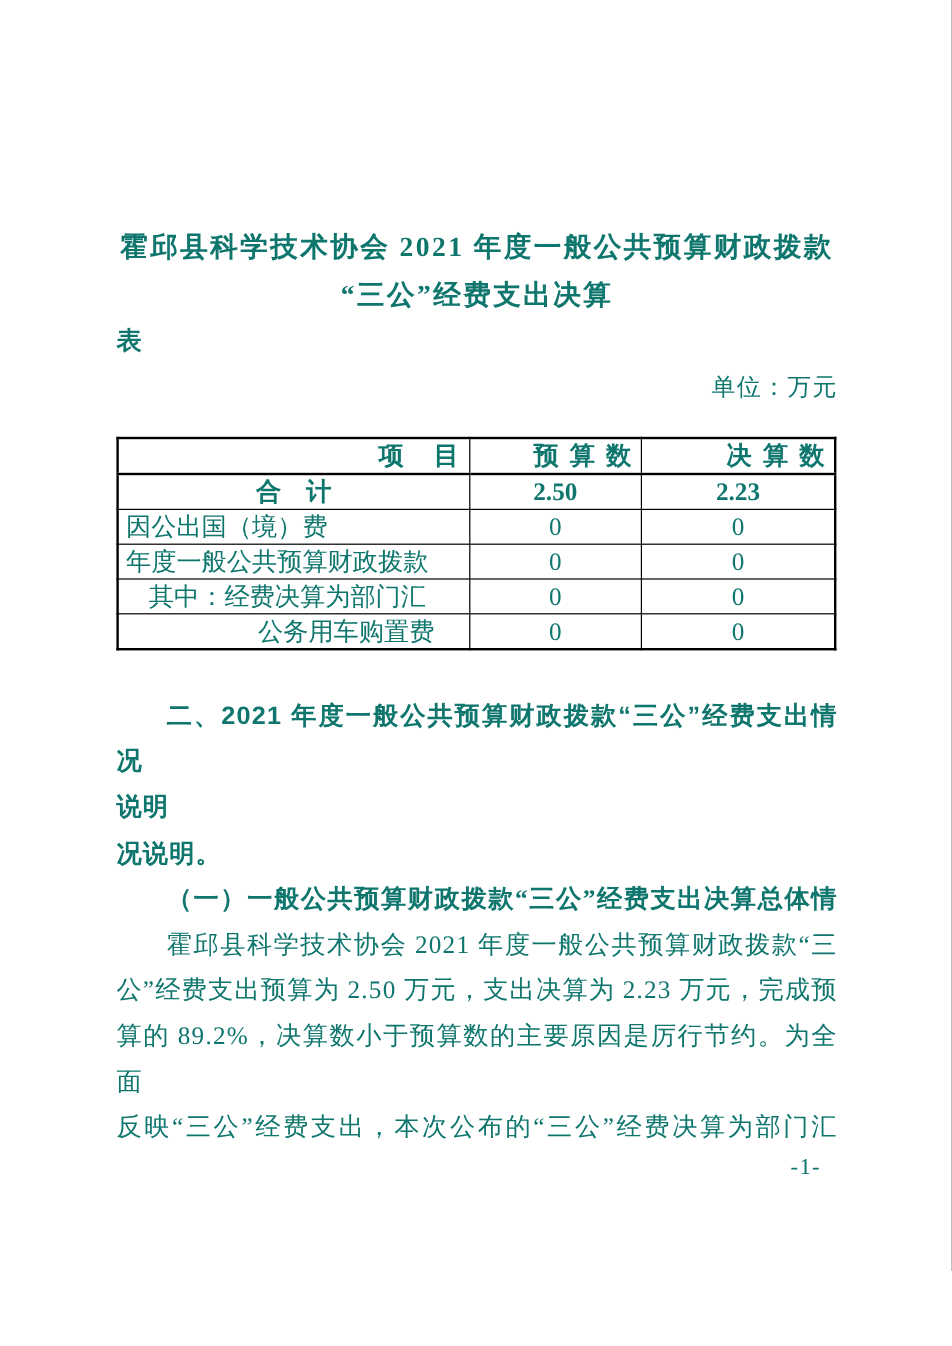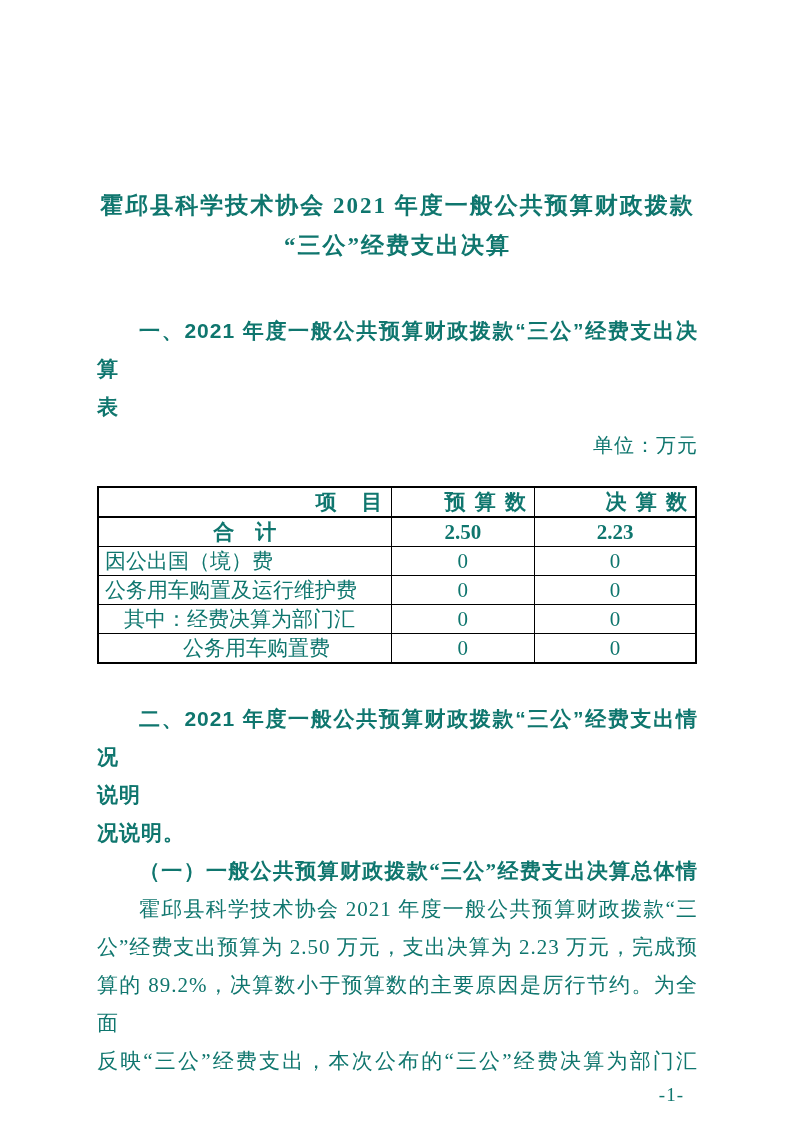--- a/index.html
+++ b/index.html
@@ -72,42 +72,41 @@
     font-weight: bold;
     border-bottom: 2px solid #000;
     text-align: right;
     letter-spacing: 2px;
   }
   table.budget td { text-align: center; }
   table.budget td.label { text-align: left; }
   tr[data-name="table-row-total"] td { font-weight: bold; }
   tr[data-name="table-row-total"] td.label { text-align: center; }
   td.label.ind1 { padding-left: 25px; }
-  td.label.ind2 { padding-left: 84px; }
+  td.label.ind2 { padding-left: 116px; }
   .h2 { margin-top: 36px; }
   .page-number {
     margin-top: 3px;
     text-align: right;
     padding-right: 14px;
     font-size: 19px;
     line-height: 24px;
     letter-spacing: 1px;
   }
 </style>
 </head>
 <body>
 
 <div class="page" data-name="document-page">
 
   <div class="doc-title" data-name="document-title">
     <div data-name="document-title-line1">霍邱县科学技术协会 2021 年度一般公共预算财政拨款</div>
     <div data-name="document-title-line2">“三公”经费支出决算</div>
   </div>
 
-  <div class="h1 first fill indent2" data-name="section1-heading-line1">一、2021 年度一般公共预算财政拨款“三公”经费支出决算</div>
   <div class="h1" data-name="section1-heading-line2">表</div>
 
   <div class="unit" data-name="unit-label">单位：万元</div>
 
   <table class="budget" data-name="budget-table">
     <colgroup>
         <col class="c1">
         <col class="c2">
         <col class="c3">
       </colgroup>
@@ -121,21 +120,21 @@
       <td class="label" data-name="cell-label">合　计</td>
       <td data-name="cell-budget">2.50</td>
       <td data-name="cell-final">2.23</td>
     </tr>
     <tr data-name="table-row">
       <td class="label" data-name="cell-label">因公出国（境）费</td>
       <td data-name="cell-budget">0</td>
       <td data-name="cell-final">0</td>
     </tr>
     <tr data-name="table-row">
-      <td class="label" data-name="cell-label">公务用车购置及运行维护费</td>
+      <td class="label" data-name="cell-label">年度一般公共预算财政拨款</td>
       <td data-name="cell-budget">0</td>
       <td data-name="cell-final">0</td>
     </tr>
     <tr data-name="table-row">
       <td class="label ind1" data-name="cell-label">其中：经费决算为部门汇</td>
       <td data-name="cell-budget">0</td>
       <td data-name="cell-final">0</td>
     </tr>
     <tr data-name="table-row">
       <td class="label ind2" data-name="cell-label">公务用车购置费</td>

